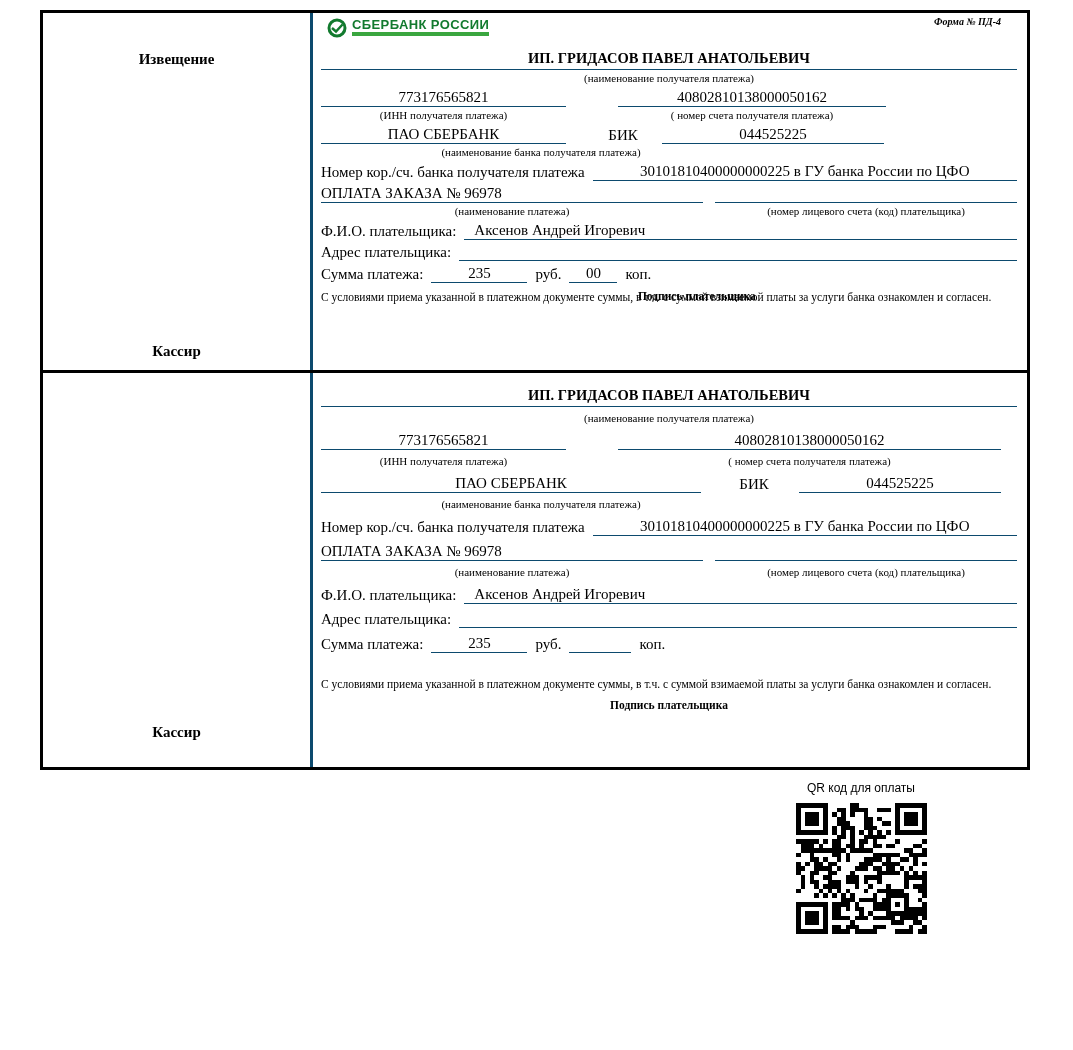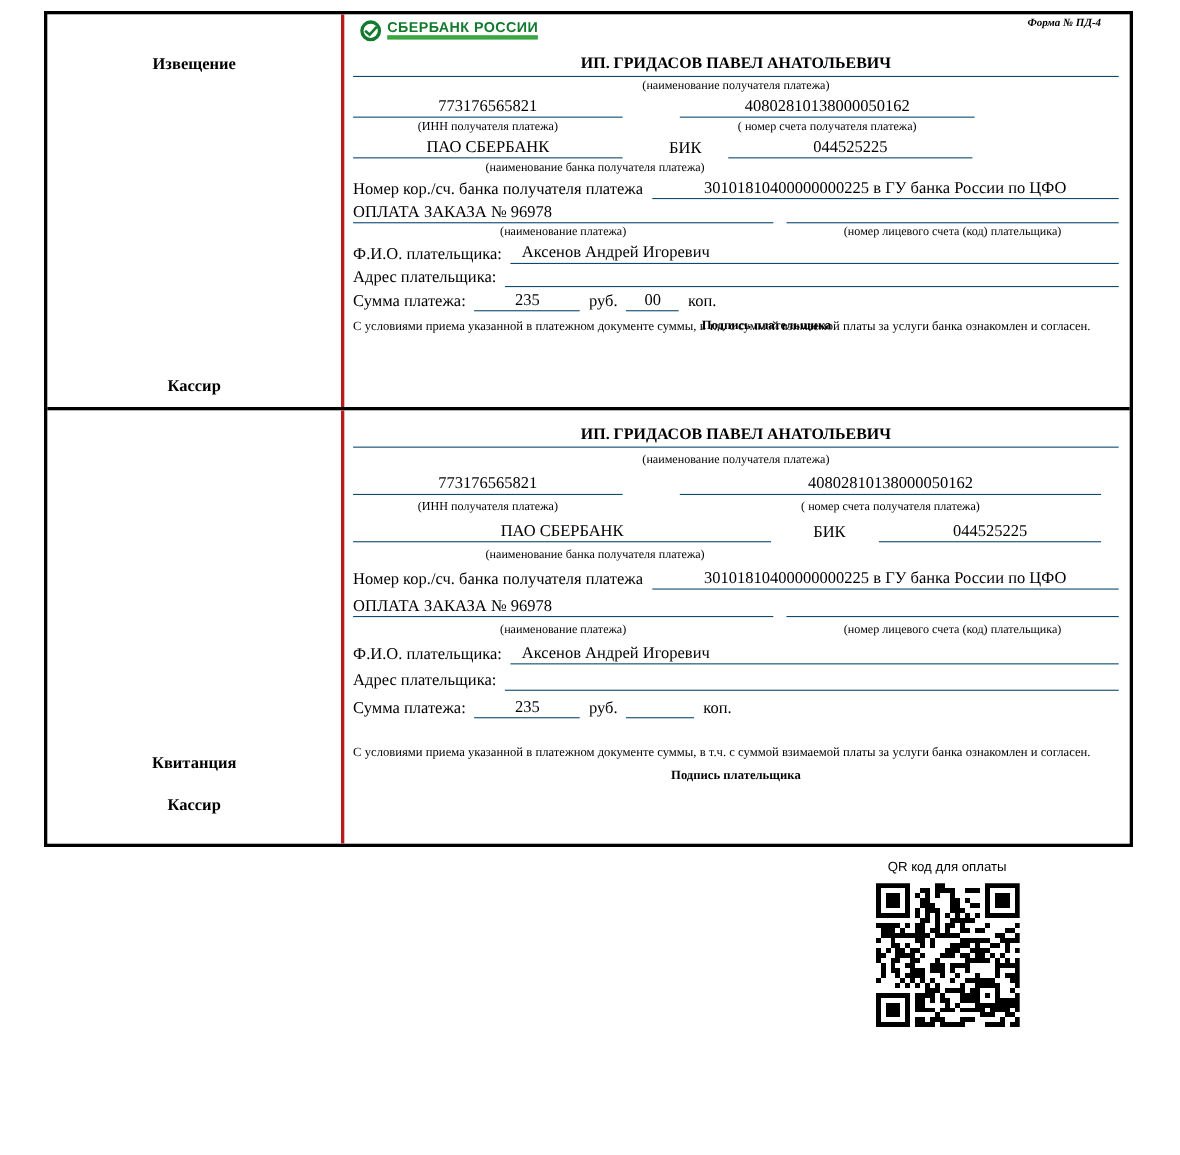--- a/index.html
+++ b/index.html
@@ -8,21 +8,21 @@
     width:1073px; height:1050px; position:relative;
     font-family:"Liberation Serif", serif; color:#000;
   }
   .form-box {
     position:absolute; left:40px; top:10px; width:990px; height:760px;
     border:3px solid #000;
   }
   .section { display:flex; overflow:hidden; }
   .section.notice { height:360px; border-bottom:3px solid #000; }
   .section.receipt { height:394px; }
-  .left-col { width:270px; border-right:3px solid #b91c1c; position:relative; flex-shrink:0; }
+  .left-col { width:270px; border-right:3px solid #0c4a6e; position:relative; flex-shrink:0; }
   .left-label { position:absolute; width:100%; text-align:center; font-weight:bold; font-size:15px; }
   .notice .left-top { top:38px; }
   .notice .left-bottom { bottom:10px; }
   .receipt .left-top { bottom:64px; }
   .receipt .left-bottom { bottom:26px; }
 
   .right-col { flex:1; display:flex; flex-direction:column; padding:3px 10px 0 8px; font-size:15px; }
   .notice .right-col { gap:4px; }
   .receipt .right-col { gap:7px; padding-top:14px; }
 
@@ -162,21 +162,20 @@
       <div class="agree">
         <span class="agree-text">С условиями приема указанной в платежном документе суммы, в т.ч. с суммой взимаемой платы за услуги банка ознакомлен и согласен.</span>
         <span class="sig">Подпись плательщика</span>
       </div>
 
     </div>
   </div>
 
   <div class="section receipt">
     <div class="left-col">
-      <div class="left-label left-top">Квитанция</div>
       <div class="left-label left-bottom">Кассир</div>
     </div>
     <div class="right-col">
 
       <div class="payee u">ИП. ГРИДАСОВ ПАВЕЛ АНАТОЛЬЕВИЧ</div>
       <div class="cap cap-center">(наименование получателя платежа)</div>
 
       <div class="row">
         <span class="cell-l u center">773176565821</span>
         <span class="cell-r u center">40802810138000050162</span>

